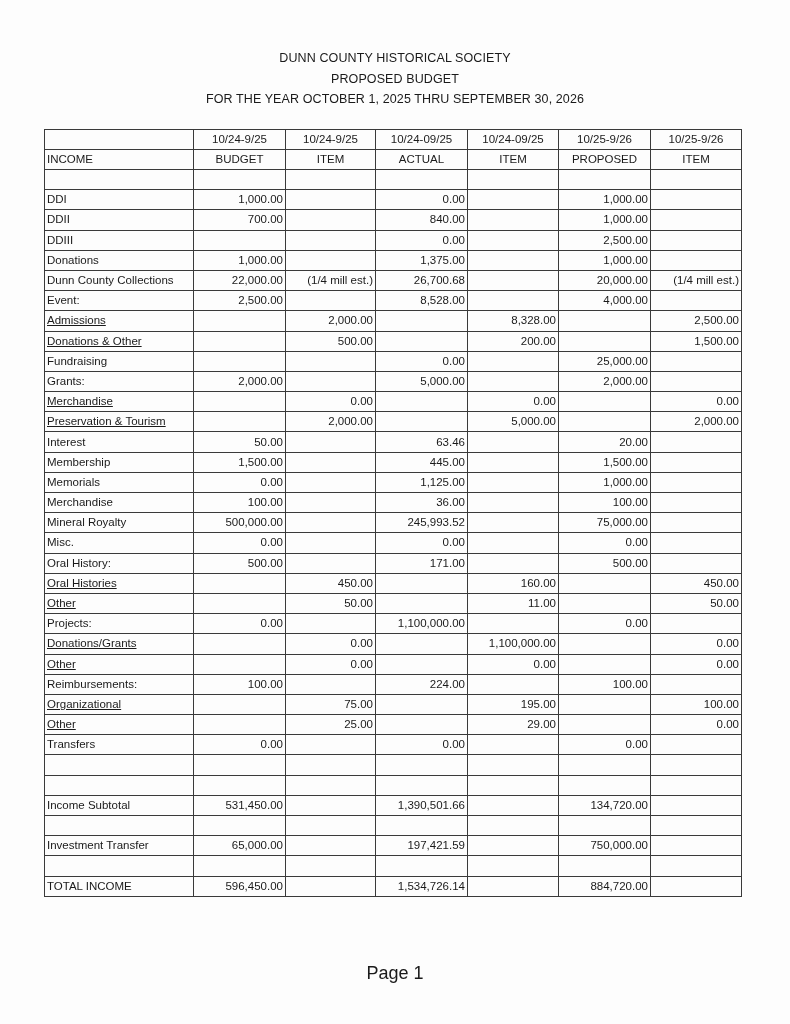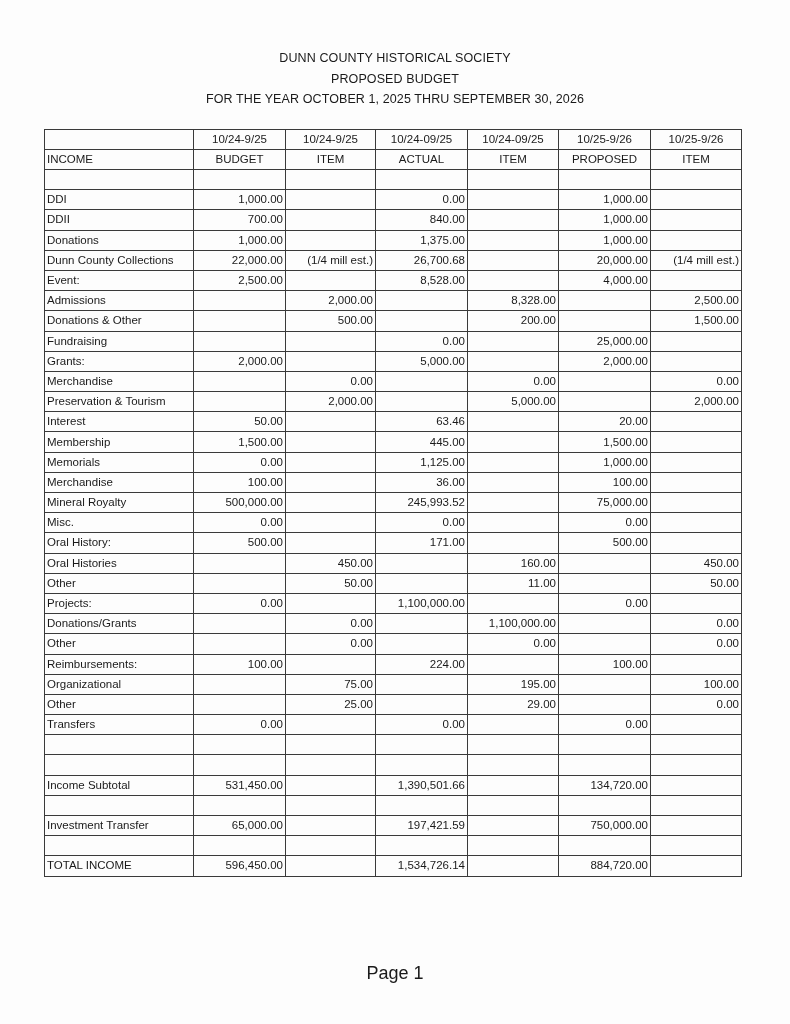--- a/index.html
+++ b/index.html
@@ -14,21 +14,21 @@
     border-collapse: collapse; table-layout: fixed; width: 697px;
     font-size: 11.5px;
   }
   table.budget td {
     border: 1.5px solid #3a3a3a; padding: 0 2px; height: 19.2px; line-height: 17px;
     white-space: nowrap; overflow: hidden;
   }
   td.num { text-align: right; }
   td.ctr { text-align: center; }
   td.lbl { text-align: left; }
-  td.sub { padding-left: 12px; }
+  td.sub { padding-left: 12px; text-decoration: underline; }
   td.subtot { padding-left: 24px; }
   tr.hdr td { height: 19px; margin-top: 10px; }
   .footer { position: absolute; left: 0; width: 790px; top: 963px; text-align: center; font-size: 18px; }
 </style>
 </head>
 <body>
 
 <div class="title-block">
   <div class="title-line">DUNN COUNTY HISTORICAL SOCIETY</div>
   <div class="title-line">PROPOSED BUDGET</div>
@@ -85,20 +85,29 @@
       <tr>
         <td class="lbl">DDII</td>
         <td class="num">700.00</td>
         <td class="num"></td>
         <td class="num">840.00</td>
         <td class="num"></td>
         <td class="num">1,000.00</td>
         <td class="num"></td>
       </tr>
       <tr>
+        <td class="lbl">DDIII</td>
+        <td class="num"></td>
+        <td class="num"></td>
+        <td class="num">0.00</td>
+        <td class="num"></td>
+        <td class="num">2,500.00</td>
+        <td class="num"></td>
+      </tr>
+      <tr>
         <td class="lbl">Donations</td>
         <td class="num">1,000.00</td>
         <td class="num"></td>
         <td class="num">1,375.00</td>
         <td class="num"></td>
         <td class="num">1,000.00</td>
         <td class="num"></td>
       </tr>
       <tr>
         <td class="lbl">Dunn County Collections</td>

